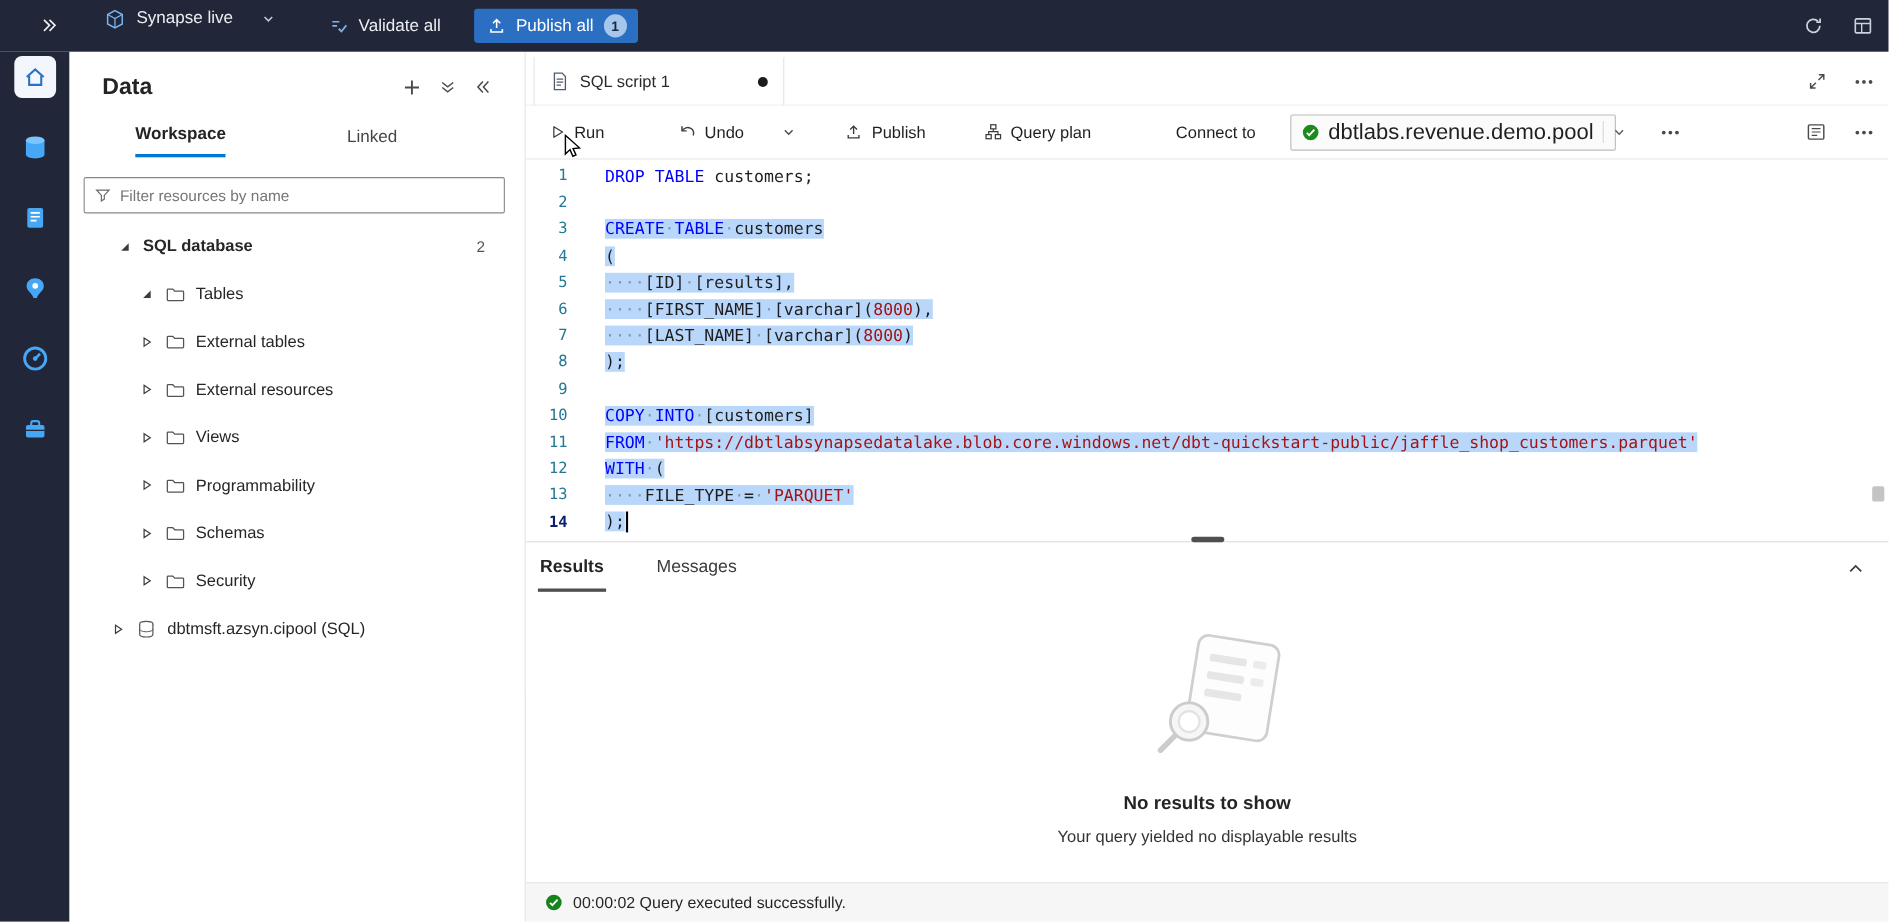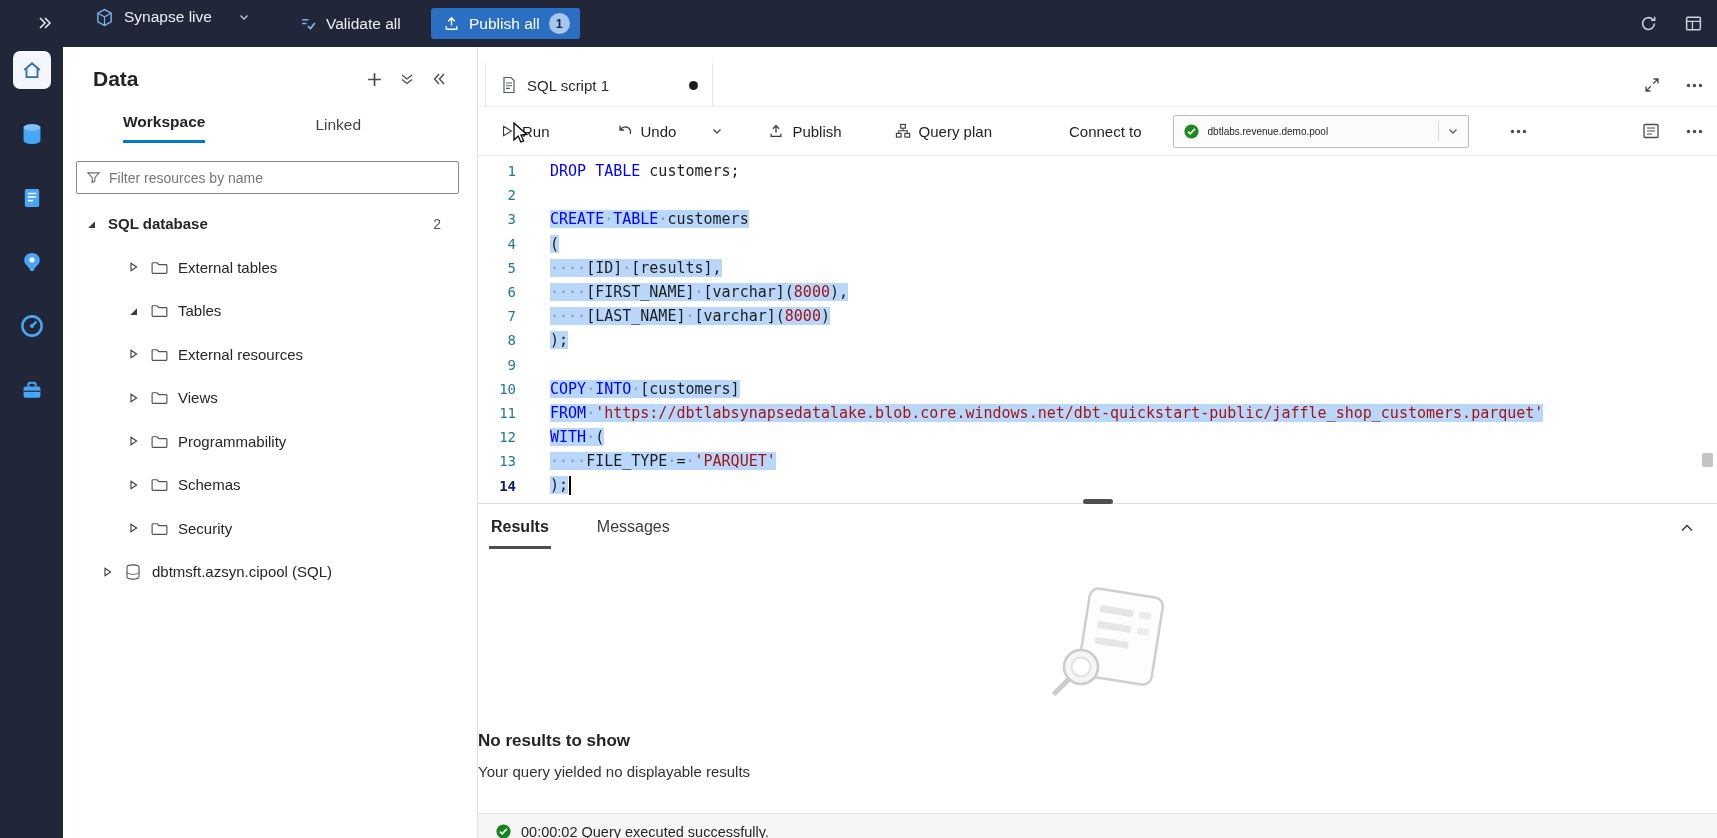--- a/index.html
+++ b/index.html
@@ -30,41 +30,41 @@
   .sb-actions { margin-left:auto; display:flex; align-items:center; gap:16px; }
   .sb-actions > span { cursor:pointer; }
   .sb-tabs { display:flex; margin-top:22px; padding-left:60px; gap:110px; font-size:15.5px;align-items:flex-end; }
   .sb-tab { padding-bottom:9px; cursor:pointer; color:#444; }
   .sb-tab.active { color:#242424; font-weight:bold; border-bottom:3px solid #0078d4; }
   .filterbox { margin:18px 18px 0 13px; height:33px; border:1px solid #8a8886; border-radius:2px; display:flex; align-items:center; padding:0 8px 0 9px; }
   .filterbox input { border:none; outline:none; flex:1; font-size:14px; font-family:inherit; margin-left:8px; color:#262626; }
   .filterbox input::placeholder { color:#767676; }
   .tree { position:absolute; left:0; top:155px; width:100%; }
   .tree-row { height:43.5px; display:flex; align-items:center; font-size:15px; color:#262626; cursor:pointer; }
-  .lvl0 { padding-left:20px; } .lvl0 .node-label { font-weight:bold; }
+  .lvl0 { padding-left:42px; } .lvl0 .node-label { font-weight:bold; }
   .lvl1 { padding-left:36px; }
   .lvl2 { padding-left:62px; }
   .twisty { width:16px; flex:none; display:flex; justify-content:center; margin-right:9px; }
   .node-icon { width:19px; height:19px; flex:none; margin-right:9px; display:flex; align-items:center; }
   .node-count { margin-left:auto; margin-right:36px; font-size:14px; color:#555; }
 
   
-  .main { position:absolute; left:478px; top:58px; width:1239px; height:581px; background:#fff; }
+  .main { position:absolute; left:478px; top:47px; width:1239px; height:581px; background:#fff; }
 
   .tabbar { position:absolute; left:0; top:5px; width:100%; height:44px; border-bottom:1px solid #f0f0f0; }
   .doc-tab { position:absolute; left:7px; top:0; width:228px; height:44px; border-left:1px solid #e5e5e5; border-right:1px solid #e5e5e5; display:flex; align-items:center; padding:0 14px; gap:9px; cursor:pointer; }
   .doc-tab-title { font-size:15px; color:#2b2b2b; }
   .dirty-dot { margin-left:auto; width:9px; height:9px; border-radius:50%; background:#1b1b1b; }
   .tabbar-actions { position:absolute; right:14px; top:0; height:44px; display:flex; align-items:center; gap:26px; }
   .tabbar-actions > span { cursor:pointer; }
 
   .toolbar { position:absolute; left:0; top:49px; width:100%; height:49px; border-bottom:1px solid #e8e8e8; display:flex; align-items:center; padding-left:22px; font-size:15px; color:#201f1e;gap:17px; }
   .tb-btn { display:flex; align-items:center; gap:8px; background:none; border:none; font-size:15px; color:#201f1e; font-family:inherit; cursor:pointer; }
   .connect-label { margin-right:14px; }
-  .pool-select { width:296px; height:33px; background:#fbfbfb; border:1px solid #bcbcbc; border-radius:2px; display:flex; align-items:center; gap:8px; padding:0 9px; font-size:10px; cursor:pointer; }
+  .pool-select { width:296px; height:33px; background:#fbfbfb; border:1px solid #bcbcbc; border-radius:2px; display:flex; align-items:center; gap:8px; padding:0 9px; font-size:20px; cursor:pointer; }
   .pool-select .chev { margin-left:auto; border-left:1px solid #d8d8d8; padding-left:8px; height:20px; display:flex; align-items:center; }
   .toolbar-right { margin-left:auto; display:flex; align-items:center; gap:26px; margin-right:14px; }
   .toolbar-right > span { cursor:pointer; }
 
   .editor { position:absolute; left:0; top:98px; width:100%; height:341px; font-family:"DejaVu Sans Mono",monospace; font-size:15px; padding-top:3px; overflow:hidden; }
   .code-line { height:24.2px; display:flex; align-items:center; }
   .lineno { width:38px; flex:none; text-align:right; color:#237893; font-size:14px; }
   .lineno.active { color:#0b216f; font-weight:bold; }
   .code-text { margin-left:34px; white-space:pre; }
   .selspan { background:#b9d7fb; }
@@ -73,21 +73,21 @@
   .cursor { display:inline-block; width:2px; height:19px; background:#000; vertical-align:middle; margin-left:1px; }
   .vthumb { position:absolute; right:4px; top:297px; width:11px; height:14px; background:#c4c4c4; border-radius:2px; cursor:pointer; }
 
   .sash-handle { position:absolute; left:calc(50% - 15px); top:441px; width:30px; height:5px; background:#4f4f4f; border-radius:3px; cursor:row-resize; z-index:3; }
 
   .results-header { position:absolute; left:0; top:445px; width:100%; height:48px; border-top:1px solid #dedede; display:flex; align-items:center; padding-left:11px; gap:44px; }
   .res-tab { font-size:16px; color:#3b3b3b; padding:11px 2px 10px 2px; cursor:pointer; border-bottom:3px solid transparent; }
   .res-tab.active { color:#242424; font-weight:bold; border-bottom-color:#4f4f4f; }
   .res-collapse { margin-left:auto; margin-right:22px; cursor:pointer; }
 
-  .results-body { position:absolute; left:0; top:493px; width:100%; height:262px; }
+  .results-body { position:absolute; left:0; top:493px; width:100%; height:262px; text-align:center; }
   .empty-illus { margin:30px auto 0 auto; }
   .empty-title { margin-top:22px; font-size:17px; font-weight:bold; color:#242424; }
   .empty-sub { margin-top:12px; font-size:15px; color:#333; }
 
   .statusbar { position:absolute; left:0; top:755px; width:100%; height:36px; background:#f6f6f6; border-top:1px solid #e3e3e3; display:flex; align-items:center; padding-left:17px; gap:9px; font-size:14.5px; color:#262626; }
 
   .mouse-cursor { position:absolute; left:510px; top:122px; z-index:50; pointer-events:none; }
 </style>
 </head>
 <body>
@@ -239,42 +239,42 @@
           <svg width="12" height="12" viewBox="0 0 12 12">
             <path d="M10 3.2V10H3.2z" fill="#3b3b3b"></path>
           </svg>
         </span>
         <span class="node-label">SQL database</span>
         <span class="node-count">2</span>
       </div>
       <div class="tree-row lvl2">
         <span class="twisty">
           <svg width="12" height="12" viewBox="0 0 12 12">
+            <path d="M10 3.2V10H3.2z" fill="#3b3b3b"></path>
+          </svg>
+        </span>
+        <span class="node-icon">
+          <svg width="19" height="19" viewBox="0 0 18 18">
+            <path d="M2 5.2c0-.4.3-.7.7-.7h4l1.7 1.8h6.9c.4 0 .7.3.7.7v6.8c0 .4-.3.7-.7.7H2.7c-.4 0-.7-.3-.7-.7z" fill="#fff" stroke="#545454" stroke-width="1.1"></path>
+          </svg>
+        </span>
+        <span class="node-label">Tables</span>
+      </div>
+      <div class="tree-row lvl2">
+        <span class="twisty">
+          <svg width="12" height="12" viewBox="0 0 12 12">
             <path d="M4 2.3l5.6 3.7L4 9.7z" fill="none" stroke="#3b3b3b" stroke-width="1.1"></path>
           </svg>
         </span>
         <span class="node-icon">
           <svg width="19" height="19" viewBox="0 0 18 18">
             <path d="M2 5.2c0-.4.3-.7.7-.7h4l1.7 1.8h6.9c.4 0 .7.3.7.7v6.8c0 .4-.3.7-.7.7H2.7c-.4 0-.7-.3-.7-.7z" fill="#fff" stroke="#545454" stroke-width="1.1"></path>
           </svg>
         </span>
         <span class="node-label">External tables</span>
-      </div>
-      <div class="tree-row lvl2">
-        <span class="twisty">
-          <svg width="12" height="12" viewBox="0 0 12 12">
-            <path d="M10 3.2V10H3.2z" fill="#3b3b3b"></path>
-          </svg>
-        </span>
-        <span class="node-icon">
-          <svg width="19" height="19" viewBox="0 0 18 18">
-            <path d="M2 5.2c0-.4.3-.7.7-.7h4l1.7 1.8h6.9c.4 0 .7.3.7.7v6.8c0 .4-.3.7-.7.7H2.7c-.4 0-.7-.3-.7-.7z" fill="#fff" stroke="#545454" stroke-width="1.1"></path>
-          </svg>
-        </span>
-        <span class="node-label">Tables</span>
       </div>
       <div class="tree-row lvl2">
         <span class="twisty">
           <svg width="12" height="12" viewBox="0 0 12 12">
             <path d="M4 2.3l5.6 3.7L4 9.7z" fill="none" stroke="#3b3b3b" stroke-width="1.1"></path>
           </svg>
         </span>
         <span class="node-icon">
           <svg width="19" height="19" viewBox="0 0 18 18">
             <path d="M2 5.2c0-.4.3-.7.7-.7h4l1.7 1.8h6.9c.4 0 .7.3.7.7v6.8c0 .4-.3.7-.7.7H2.7c-.4 0-.7-.3-.7-.7z" fill="#fff" stroke="#545454" stroke-width="1.1"></path>

